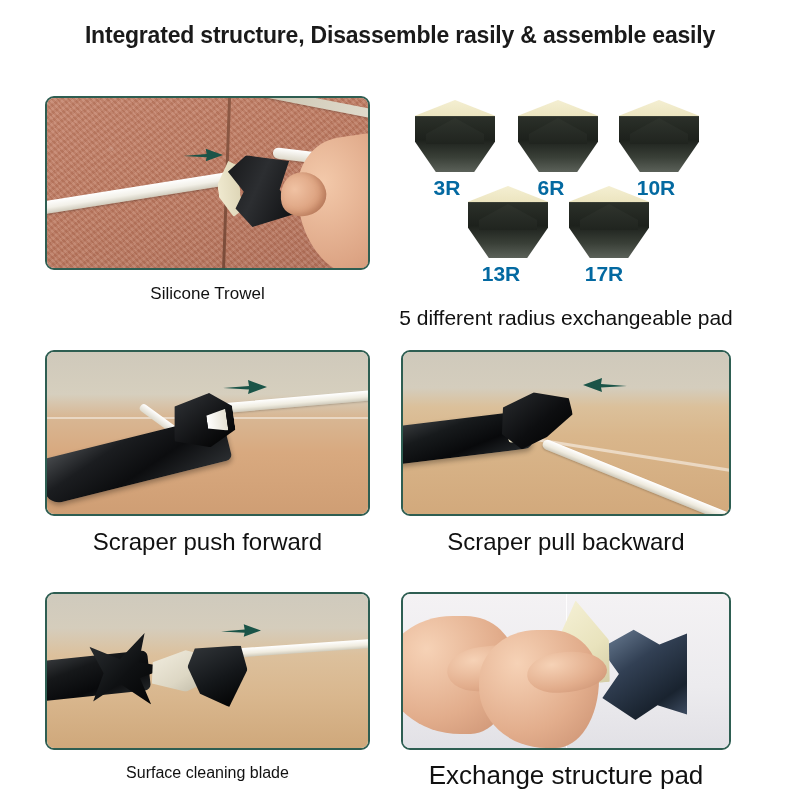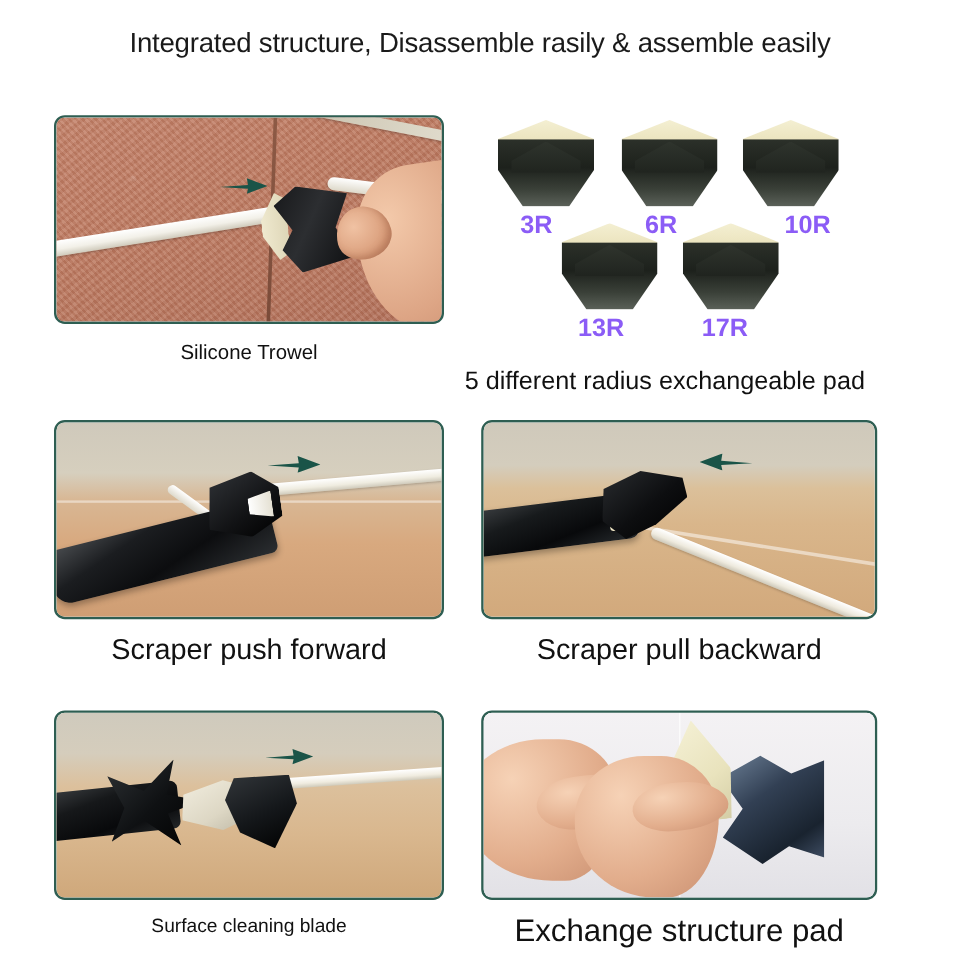--- a/index.html
+++ b/index.html
@@ -19,21 +19,21 @@
 
   
   #header-title {
     position: absolute;
     left: 0;
     top: 22px;
     width: 800px;
     text-align: center;
     font-family: "Liberation Sans", sans-serif;
     font-size: 23px;
-    font-weight: 400;
+    font-weight: 700;
     color: #1a1a1a;
     letter-spacing: -0.2px;
     white-space: nowrap;
   }
 
   
   .panel-frame {
     position: absolute;
     box-sizing: border-box;
     border: 2px solid #2e5e52;
@@ -143,33 +143,33 @@
     position: absolute; left: 50%; top: 18px;
     transform: translateX(-50%);
     width: 58px; height: 26px;
     background: linear-gradient(to bottom, #2f342d, #20241f);
     clip-path: polygon(50% 0%, 100% 62%, 100% 100%, 0% 100%, 0% 62%);
   }
   .pad-label {
     position: absolute;
     width: 80px; text-align: center;
     font-family: "Liberation Sans", sans-serif;
-    font-size: 21px; font-weight: 700; color: #8b5cf6;
+    font-size: 21px; font-weight: 700; color: #0369a1;
   }
   #pad-0 { left: 14px;  top: 4px; }
   #pad-1 { left: 117px; top: 4px; }
   #pad-2 { left: 218px; top: 4px; }
   #pad-3 { left: 67px;  top: 90px; }
   #pad-4 { left: 168px; top: 90px; }
   #pad-label-0 { left: 6px;   top: 80px; }
   #pad-label-1 { left: 110px; top: 80px; }
-  #pad-label-2 { left: 232px; top: 80px; }
+  #pad-label-2 { left: 215px; top: 80px; }
   #pad-label-3 { left: 60px;  top: 166px; }
   #pad-label-4 { left: 163px; top: 166px; }
-  #cap-pads { left: 384px; top: 306px; width: 340px; font-size: 21px; }
+  #cap-pads { left: 396px; top: 306px; width: 340px; font-size: 21px; }
 
   
   #panel-push { left: 45px; top: 350px; width: 325px; height: 166px; }
   #push-photo {
     background:
       linear-gradient(to bottom,
         #cfc9bb 0%, #d6cfbe 26%,
         #d8b794 40%, #d8a97f 62%, #cf9e74 100%);
   }
   #push-surface-line {

